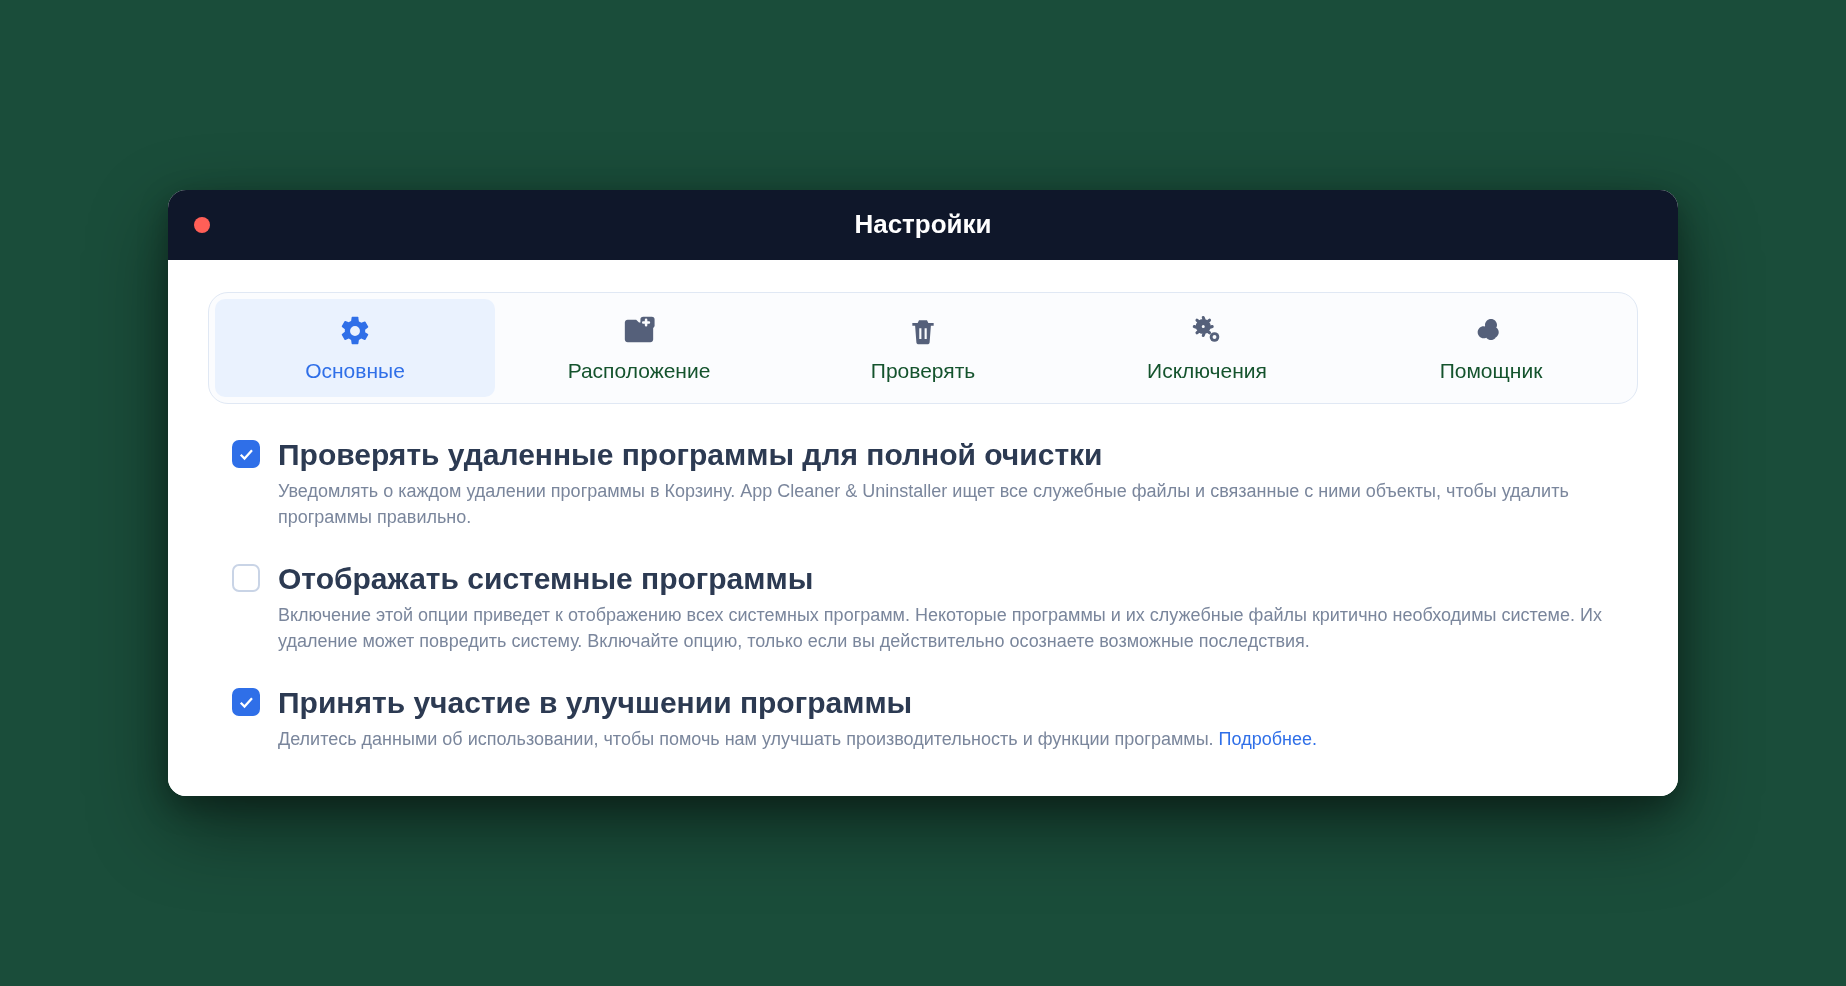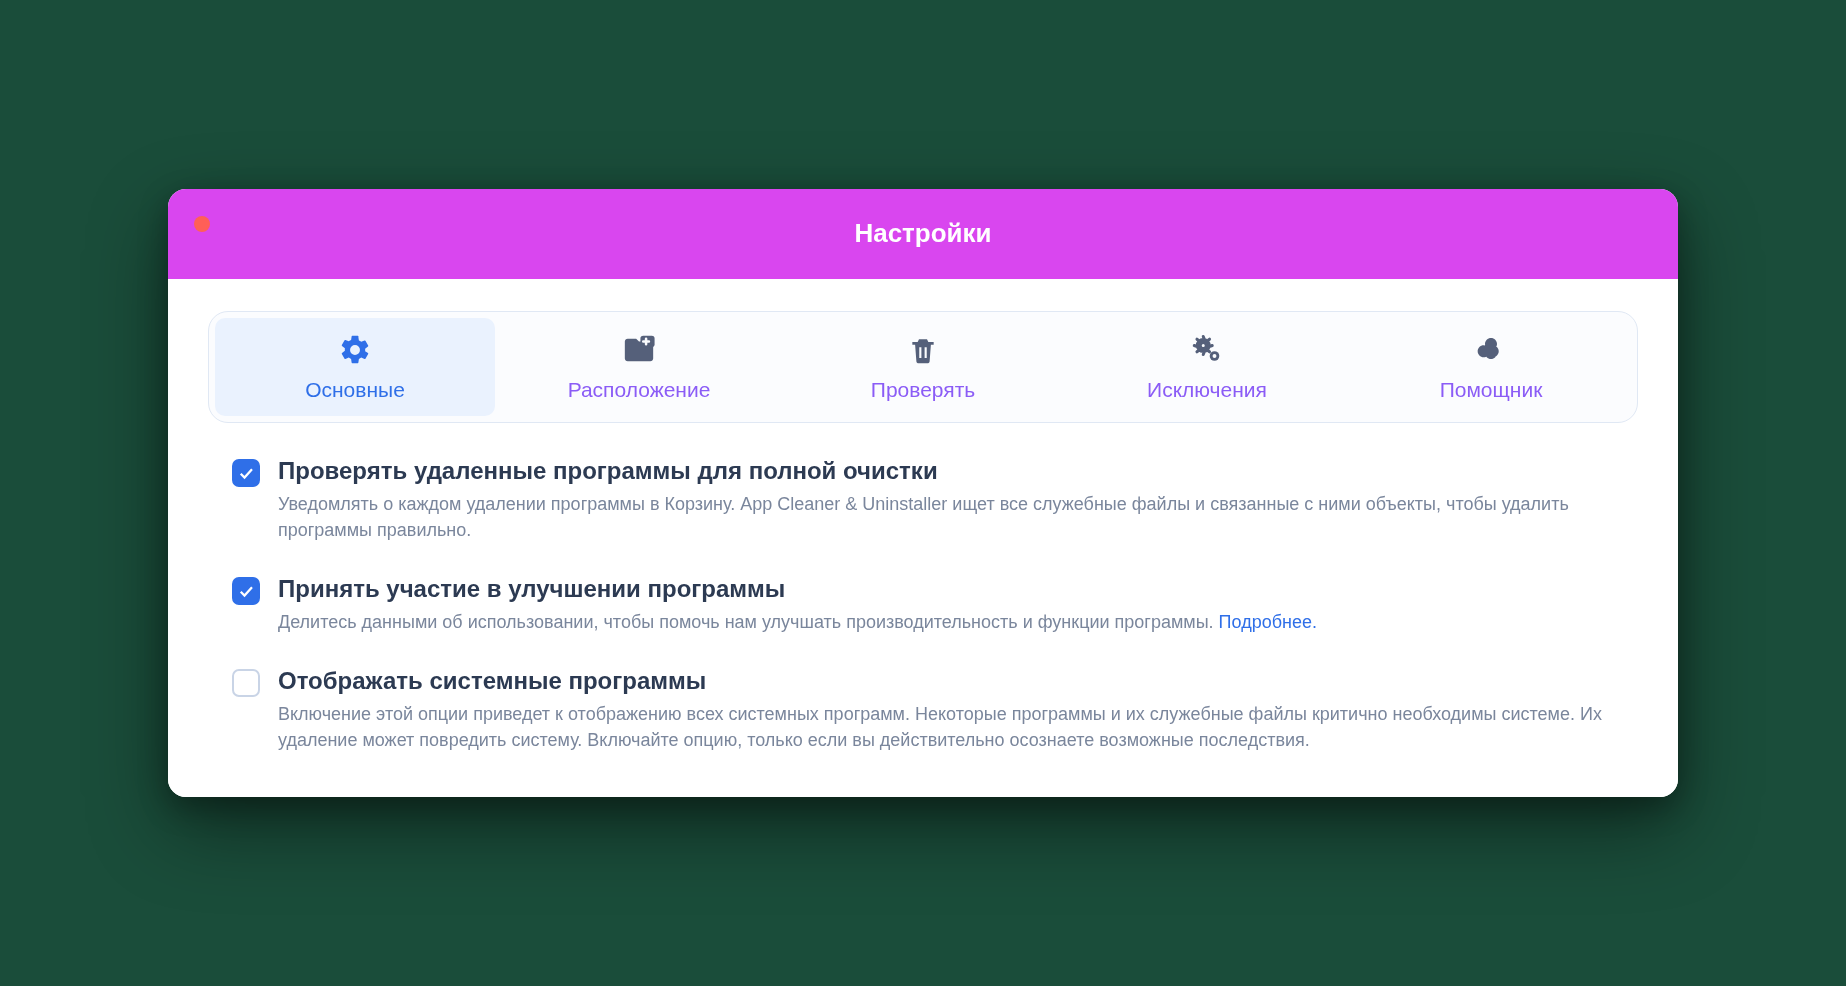--- a/index.html
+++ b/index.html
@@ -18,22 +18,22 @@
     justify-content: center;
   }
   .window {
     width: 1510px;
     background: #ffffff;
     border-radius: 18px;
     overflow: hidden;
     box-shadow: 0 30px 80px rgba(0,0,0,0.45), 0 10px 30px rgba(0,0,0,0.3);
   }
   .titlebar {
-    background: #d946ef;
-    height: 90px;
+    background: #0f172a;
+    height: 70px;
     display: flex;
     align-items: center;
     position: relative;
   }
   .traffic-light {
     position: absolute;
     left: 26px;
     top: 27px;
     width: 16px;
     height: 16px;
@@ -63,21 +63,21 @@
   .tab {
     flex: 1;
     display: flex;
     flex-direction: column;
     align-items: center;
     justify-content: center;
     gap: 10px;
     padding: 14px 6px 14px 6px;
     border-radius: 10px;
     cursor: pointer;
-    color: #8b5cf6;
+    color: #14532d;
     font-size: 21px;
     font-weight: 500;
   }
   .tab.active {
     background: #eaf2fe;
     color: #2f6fe8;
   }
   .tab .icon {
     width: 36px;
     height: 36px;
@@ -113,21 +113,21 @@
   }
   .checkbox.checked {
     background: #2f6fe8;
     border-color: #2f6fe8;
   }
   .checkbox.checked svg { display: block; }
   .checkbox svg { display: none; fill: none; stroke: #fff; stroke-width: 3; }
   .option-text { flex: 1; }
   .option-title {
     color: #2c3a52;
-    font-size: 24px;
+    font-size: 30px;
     font-weight: 600;
     margin-bottom: 6px;
   }
   .option-desc {
     color: #7a869c;
     font-size: 18px;
     line-height: 1.45;
   }
   .learn-more {
     color: #2f6fe8;
@@ -209,40 +209,40 @@
                 <polyline points="5 13 10 18 20 7"></polyline>
               </svg>
           </div>
           <div class="option-text">
             <div class="option-title">Проверять удаленные программы для полной очистки</div>
             <div class="option-desc">Уведомлять о каждом удалении программы в Корзину. App Cleaner &amp; Uninstaller ищет все служебные файлы и связанные с ними объекты, чтобы удалить программы правильно.</div>
           </div>
         </div>
 
         <div class="option">
+          <div class="checkbox">
+            
+          </div>
+          <div class="option-text">
+            <div class="option-title">Отображать системные программы</div>
+            <div class="option-desc">Включение этой опции приведет к отображению всех системных программ. Некоторые программы и их служебные файлы критично необходимы системе. Их удаление может повредить систему. Включайте опцию, только если вы действительно осознаете возможные последствия.</div>
+          </div>
+        </div>
+
+        <div class="option">
           <div class="checkbox checked">
             <svg viewBox="0 0 24 24" width="18" height="18">
                 <polyline points="5 13 10 18 20 7"></polyline>
               </svg>
           </div>
           <div class="option-text">
             <div class="option-title">Принять участие в улучшении программы</div>
             <div class="option-desc">
               <span>Делитесь данными об использовании, чтобы помочь нам улучшать производительность и функции программы. </span><span class="learn-more">Подробнее.</span>
             </div>
           </div>
         </div>
 
-        <div class="option">
-          <div class="checkbox">
-            
-          </div>
-          <div class="option-text">
-            <div class="option-title">Отображать системные программы</div>
-            <div class="option-desc">Включение этой опции приведет к отображению всех системных программ. Некоторые программы и их служебные файлы критично необходимы системе. Их удаление может повредить систему. Включайте опцию, только если вы действительно осознаете возможные последствия.</div>
-          </div>
-        </div>
-
       </div>
 
     </div>
   </div>
 </div>
 
 </body></html>

